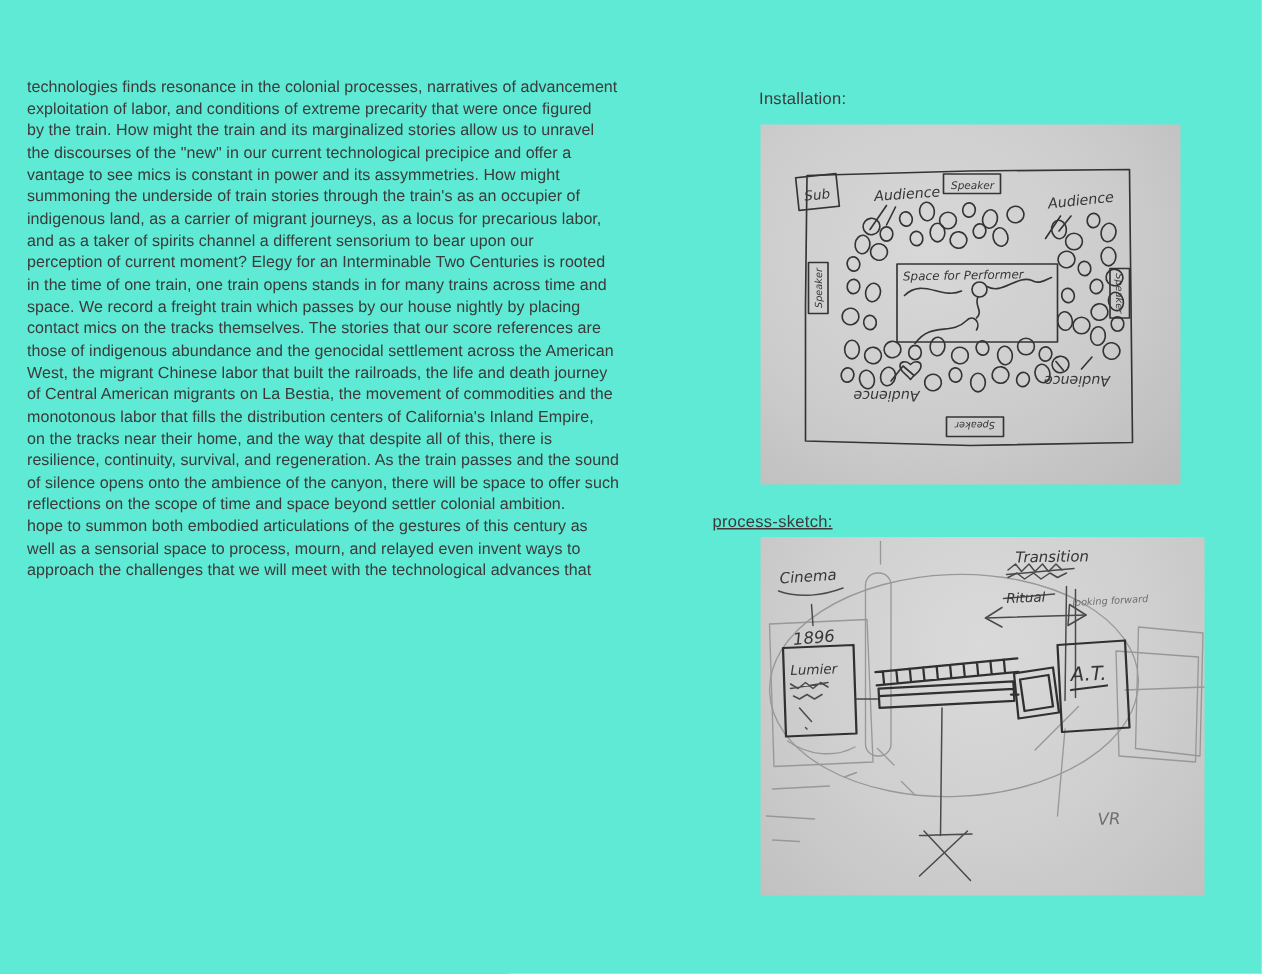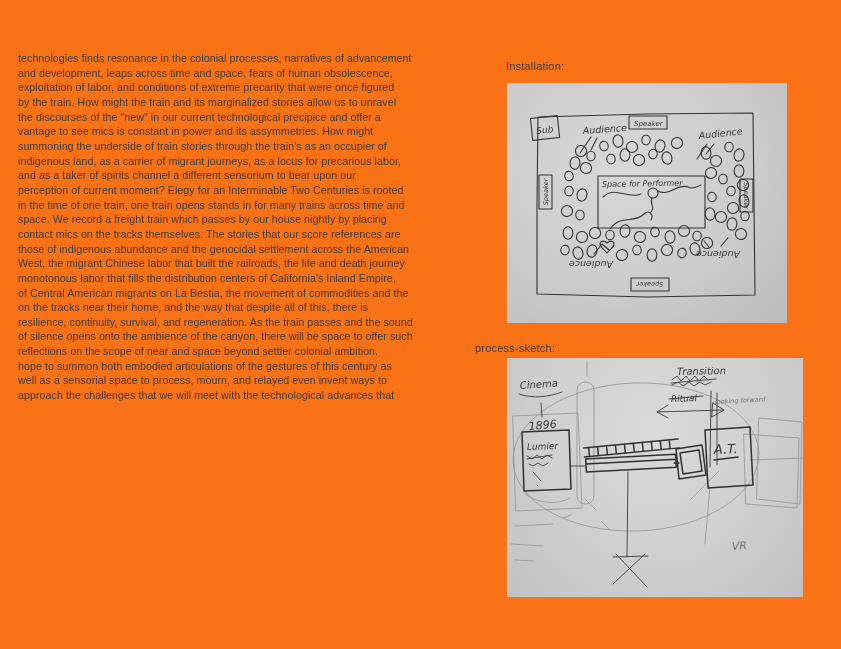--- a/index.html
+++ b/index.html
@@ -1,28 +1,28 @@
 <!DOCTYPE html>
 <html><head>
 <meta charset="utf-8">
 <style>
   html,body{margin:0;padding:0;}
   body{
     width:841px;height:649px;background:#ffffff;position:relative;overflow:hidden;
     font-family:"Liberation Sans",sans-serif;
   }
-  .page{position:absolute;inset:0;background:#f97316;}
+  .page{position:absolute;inset:0;background:#5eead4;}
   .statement{
     position:absolute;left:18px;top:51px;width:424px;
     color:#3b3b3b;font-size:10.7px;line-height:14.65px;letter-spacing:.04px;
   }
   .statement .tline{white-space:nowrap;}
   .fig-label{position:absolute;color:#3b3b3b;font-size:11px;letter-spacing:.2px;}
   #label-installation{left:475px;top:60px;margin-left:31px;}
-  #label-process{left:475px;top:342px;}
+  #label-process{left:475px;top:342px;text-decoration:underline;}
   .photo{position:absolute;}
   #photo-installation{
     left:507px;top:83px;width:280px;height:240px;
     background:radial-gradient(ellipse at 40% 35%, #d8d8d8 0%, #cccccc 55%, #bbbbbb 100%);
   }
   #photo-process{
     left:507px;top:358px;width:296px;height:239px;
     background:radial-gradient(ellipse at 50% 30%, #dadada 0%, #cfcfcf 55%, #c1c1c1 100%);
   }
   .photo svg{display:block;width:100%;height:100%;}
@@ -33,40 +33,39 @@
   .hw{font-family:"DejaVu Sans",sans-serif;font-style:italic;fill:#363636;stroke:none;}
   .hw-light{font-family:"DejaVu Sans",sans-serif;font-style:italic;fill:#6f6f6f;stroke:none;}
 </style>
 </head>
 <body>
 
 <div class="page">
 
   <div class="statement" id="statement">
       <div class="tline">technologies finds resonance in the colonial processes, narratives of advancement</div>
-      <div class="tline">and development, leaps across time and space, fears of human obsolescence,</div>
       <div class="tline">exploitation of labor, and conditions of extreme precarity that were once figured</div>
       <div class="tline">by the train. How might the train and its marginalized stories allow us to unravel</div>
       <div class="tline">the discourses of the "new" in our current technological precipice and offer a</div>
       <div class="tline">vantage to see mics is constant in power and its assymmetries. How might</div>
       <div class="tline">summoning the underside of train stories through the train's as an occupier of</div>
       <div class="tline">indigenous land, as a carrier of migrant journeys, as a locus for precarious labor,</div>
       <div class="tline">and as a taker of spirits channel a different sensorium to bear upon our</div>
       <div class="tline">perception of current moment? Elegy for an Interminable Two Centuries is rooted</div>
       <div class="tline">in the time of one train, one train opens stands in for many trains across time and</div>
       <div class="tline">space. We record a freight train which passes by our house nightly by placing</div>
       <div class="tline">contact mics on the tracks themselves. The stories that our score references are</div>
       <div class="tline">those of indigenous abundance and the genocidal settlement across the American</div>
       <div class="tline">West, the migrant Chinese labor that built the railroads, the life and death journey</div>
+      <div class="tline">of Central American migrants on La Bestia, the movement of commodities and the</div>
       <div class="tline">monotonous labor that fills the distribution centers of California's Inland Empire,</div>
-      <div class="tline">of Central American migrants on La Bestia, the movement of commodities and the</div>
       <div class="tline">on the tracks near their home, and the way that despite all of this, there is</div>
       <div class="tline">resilience, continuity, survival, and regeneration. As the train passes and the sound</div>
       <div class="tline">of silence opens onto the ambience of the canyon, there will be space to offer such</div>
-      <div class="tline">reflections on the scope of near and space beyond settler colonial ambition.</div>
+      <div class="tline">reflections on the scope of time and space beyond settler colonial ambition.</div>
       <div class="tline">hope to summon both embodied articulations of the gestures of this century as</div>
       <div class="tline">well as a sensorial space to process, mourn, and relayed even invent ways to</div>
       <div class="tline">approach the challenges that we will meet with the technological advances that</div>
     </div>
 
   <div class="fig-label" id="label-installation">Installation:</div>
 
   <div class="photo" id="photo-installation">
     <svg viewBox="0 0 280 240">
 

